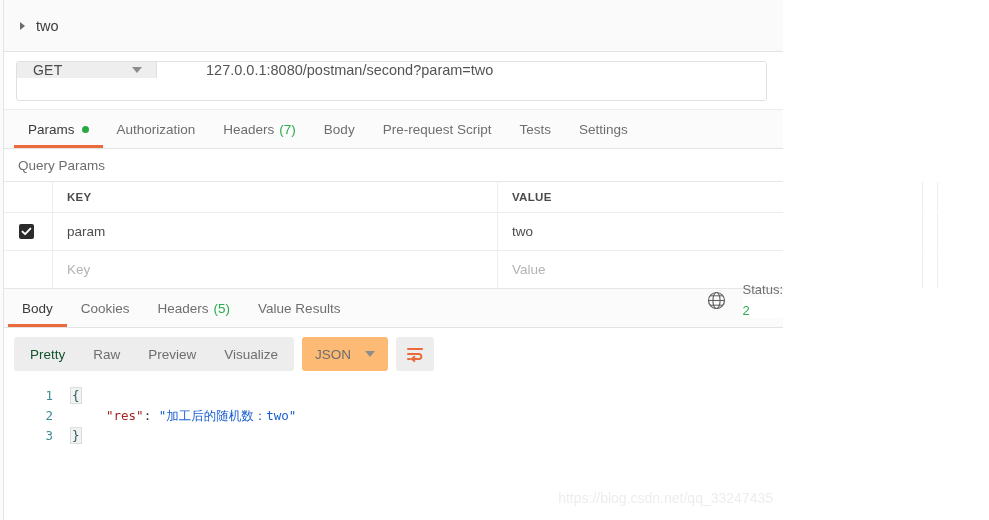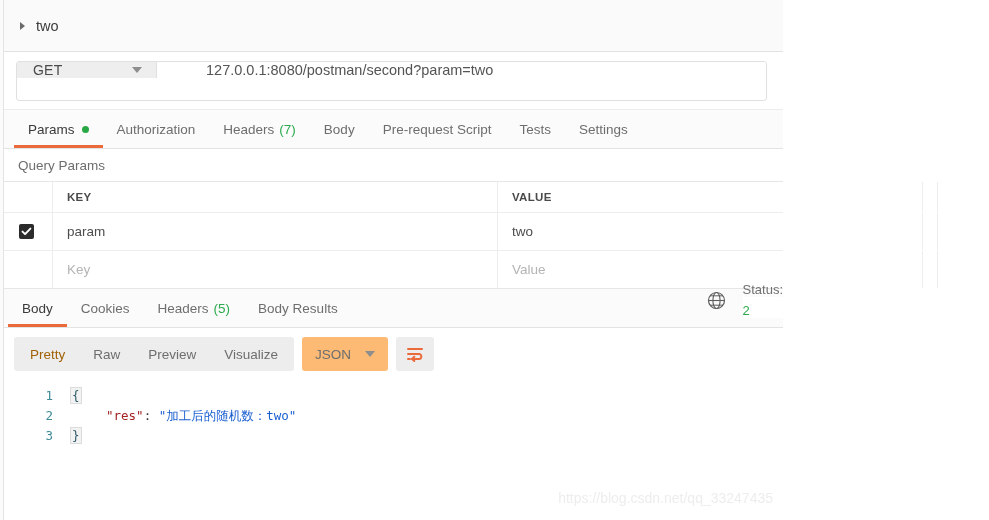--- a/index.html
+++ b/index.html
@@ -211,21 +211,21 @@
     padding: 0 2px;
   }
   .segbtn {
     height: 30px;
     display: flex; align-items: center;
     padding: 0 14px;
     font-size: 13.5px; color: #6e6e6e;
     border-radius: 3px;
     cursor: pointer;
   }
-  .segbtn.active { color: #a16207; }
+  .segbtn.active { color: #14532d; }
   .fmt {
     margin-left: 8px;
     display: flex; align-items: center;
     background: #fdba74; border-radius: 3px;
     height: 34px; padding: 0 13px;
     cursor: pointer;
   }
   .fmt .flabel { font-size: 13.5px; color: #6e6e6e; margin-right: 14px; }
   .fmt .fcaret {
     width: 0; height: 0;
@@ -373,21 +373,21 @@
       <span>Body</span>
     </div>
     <div class="rtab">
       <span>Cookies</span>
     </div>
     <div class="rtab">
       <span>Headers</span>
       <span class="cnt">(5)</span>
     </div>
     <div class="rtab">
-      <span>Body Results</span>
+      <span>Value Results</span>
     </div>
 
     <div class="status-area">
       <svg class="globe" width="19" height="19" viewBox="0 0 19 19">
         <circle cx="9.5" cy="9.5" r="8" fill="none" stroke="#5f5f5f" stroke-width="1.2"></circle>
         <ellipse cx="9.5" cy="9.5" rx="3.6" ry="8" fill="none" stroke="#5f5f5f" stroke-width="1.1"></ellipse>
         <line x1="1.5" y1="9.5" x2="17.5" y2="9.5" stroke="#5f5f5f" stroke-width="1.1"></line>
         <line x1="3" y1="4.8" x2="16" y2="4.8" stroke="#5f5f5f" stroke-width="1"></line>
         <line x1="3" y1="14.2" x2="16" y2="14.2" stroke="#5f5f5f" stroke-width="1"></line>
       </svg>

